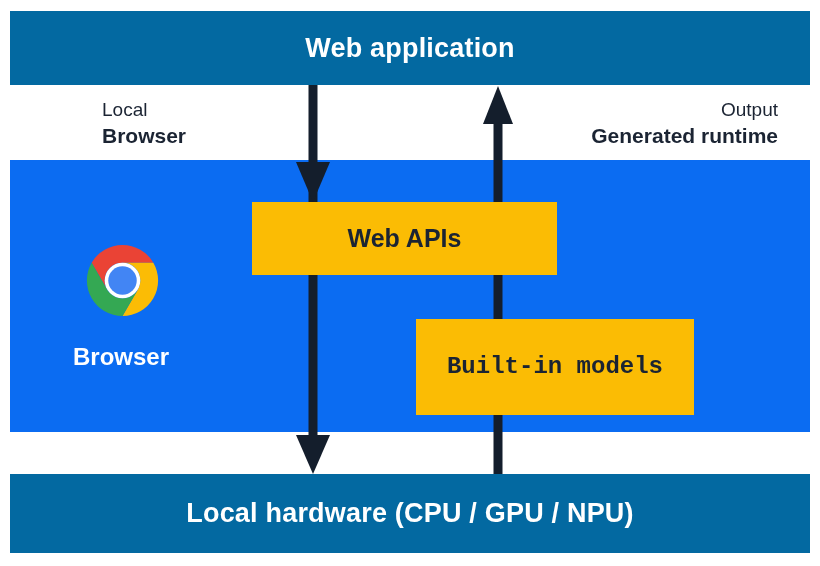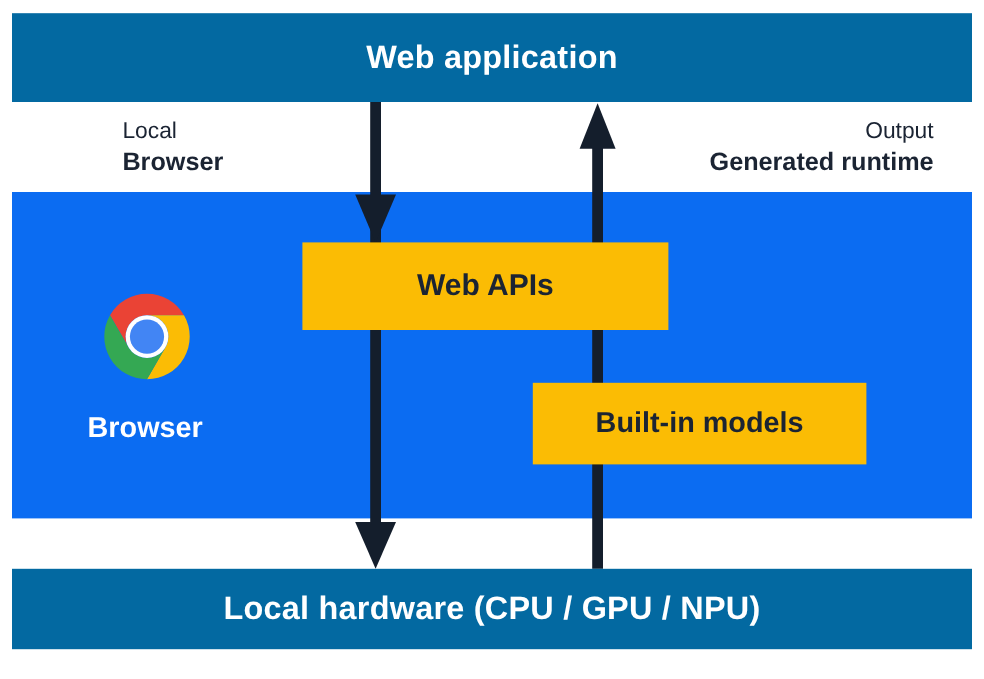--- a/index.html
+++ b/index.html
@@ -10,40 +10,40 @@
     font-family:"Liberation Sans", sans-serif;
     overflow:hidden;
   }
   .bar{
     position:absolute;left:10px;width:800px;
     background:#0369a1;
     display:flex;align-items:center;justify-content:center;
     color:#ffffff;font-weight:700;font-size:27px;letter-spacing:.2px;
   }
   .bar-top{top:11px;height:74px;}
-  .bar-bottom{top:474px;height:67px;}
+  .bar-bottom{top:474px;height:79px;}
   .section-mid{
     position:absolute;left:10px;top:160px;width:800px;height:272px;
     background:#0b6cf2;
   }
   .gap-label{
     position:absolute;top:98px;color:#1b2433;
   }
   .gap-label .l1{font-size:19px;line-height:24px;font-weight:400;}
   .gap-label .l2{font-size:21px;line-height:28px;font-weight:700;}
   .gap-label-left{left:102px;text-align:left;}
   .gap-label-right{right:42px;text-align:right;}
   .arrows{position:absolute;left:0;top:0;width:820px;height:566px;}
   .ybox{
     position:absolute;background:#fbbc04;
     display:flex;flex-direction:column;align-items:center;justify-content:center;
     color:#1b2433;font-weight:700;
   }
   .box-webapis{left:252px;top:202px;width:305px;height:73px;font-size:25px;}
-  .box-models{left:444px;top:319px;width:278px;height:68px;font-size:24px;line-height:30px;}
+  .box-models{left:416px;top:319px;width:278px;height:96px;font-size:24px;line-height:30px;font-family:Liberation Mono, monospace;}
   .chrome-logo{position:absolute;left:78px;top:236px;width:89px;height:89px;}
   .browser-label{
     position:absolute;left:48px;top:343px;width:146px;
     text-align:center;color:#ffffff;font-weight:700;font-size:24px;
   }
 </style>
 </head>
 <body>
 
 <div class="canvas">

